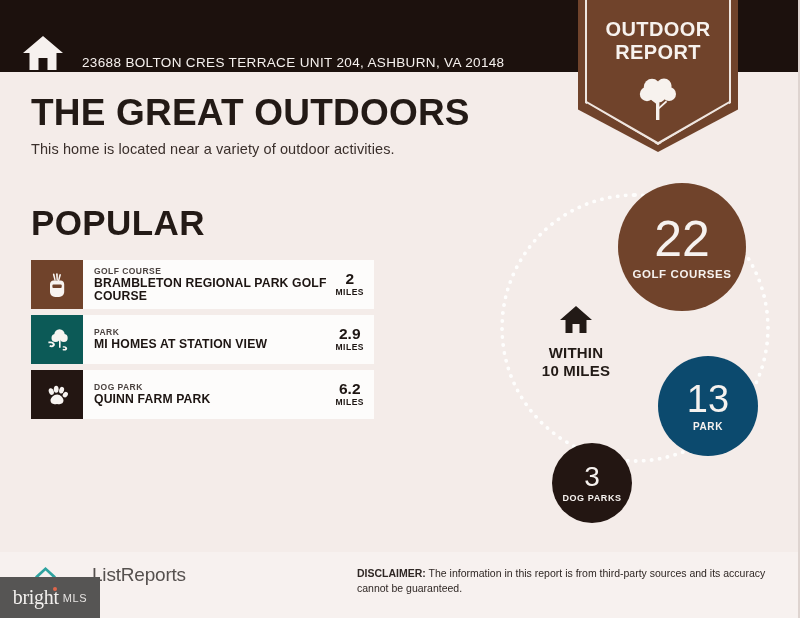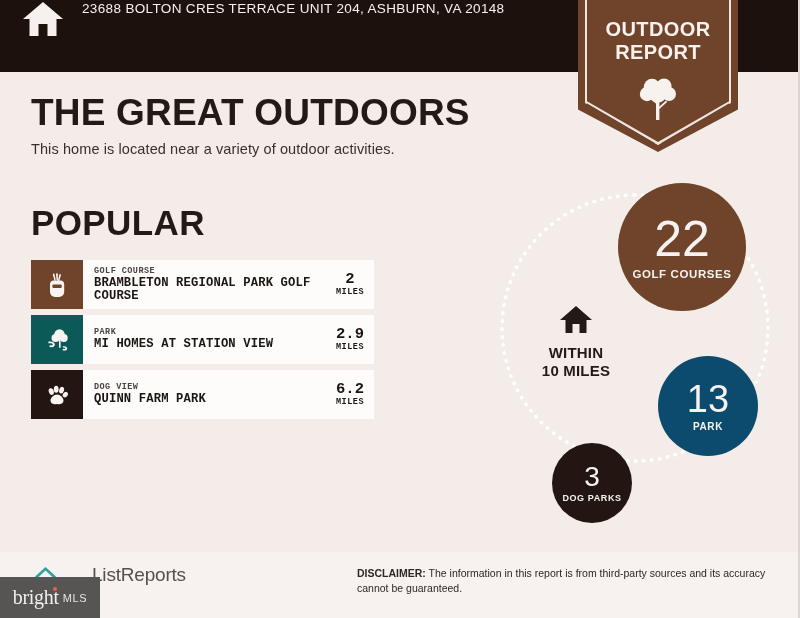--- a/index.html
+++ b/index.html
@@ -20,21 +20,21 @@
     overflow: hidden;
   }
 
   
   #header-bar {
     position: absolute;
     left: 0; top: 0;
     width: 800px; height: 72px;
     background: #1c110d;
     display: flex;
-    align-items: flex-start;
+    align-items: flex-end;
     padding-left: 22px;
   }
   #header-home-icon {
     width: 42px; height: 38px;
     flex: 0 0 auto;
     margin-right: 18px;
   }
   #header-address {
     color: #f6f1ee;
     font-size: 13.5px;
@@ -127,21 +127,20 @@
     position: absolute;
     left: 31px; top: 260px;
     width: 343px;
   }
   .list-row {
     display: flex;
     align-items: stretch;
     background: #fdfcfb;
     height: 49px;
     margin-bottom: 6px;
-    font-family: Liberation Mono, monospace;
   }
   .row-tile {
     width: 52px;
     flex: 0 0 52px;
     display: flex;
     align-items: center;
     justify-content: center;
   }
   .row-tile svg { width: 26px; height: 26px; }
   .row-body {
@@ -423,21 +422,21 @@
             <ellipse cx="7.3" cy="9.6" rx="2.5" ry="3.4" transform="rotate(-18 7.3 9.6)"></ellipse>
             <ellipse cx="12.2" cy="7.2" rx="2.4" ry="3.5"></ellipse>
             <ellipse cx="17.6" cy="8.2" rx="2.4" ry="3.4" transform="rotate(16 17.6 8.2)"></ellipse>
             <ellipse cx="21.3" cy="12.6" rx="2.3" ry="3" transform="rotate(36 21.3 12.6)"></ellipse>
             <path d="M13.2 12.4c3.2 0 6.3 3.1 6.3 6.2 0 2.3-1.8 3.6-4 3.6-1 0-1.7-.3-2.5-.3s-1.5.3-2.5.3c-2.2 0-4-1.3-4-3.6 0-3.1 3.2-6.2 6.7-6.2z"></path>
           </g>
         </svg>
       </div>
       <div class="row-body">
         <div class="row-text">
-          <div class="row-cat">DOG VIEW</div>
+          <div class="row-cat">DOG PARK</div>
           <div class="row-name">QUINN FARM PARK</div>
         </div>
         <div class="row-dist">
           <div class="row-dist-num">6.2</div>
           <div class="row-dist-unit">MILES</div>
         </div>
       </div>
     </div>
 
   </div>

